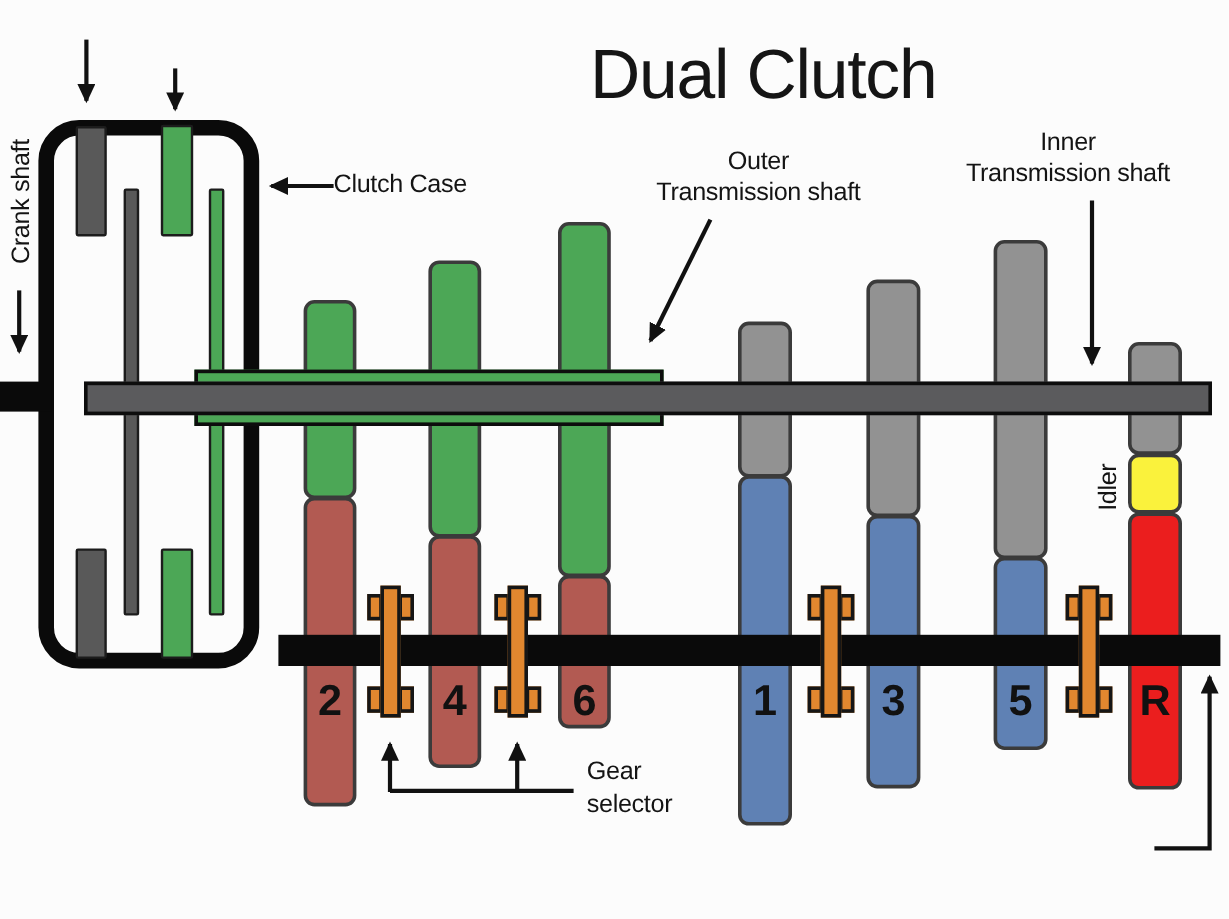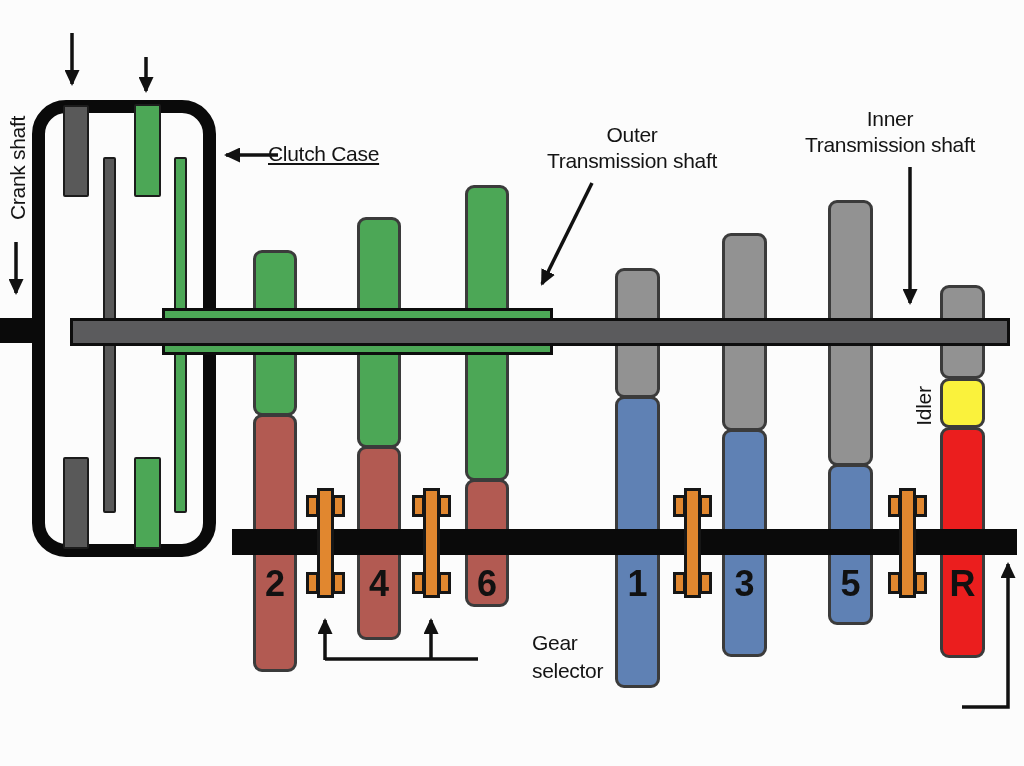--- a/index.html
+++ b/index.html
@@ -114,38 +114,39 @@
       <path d="M278,155 L226,155" marker-end="url(#ah)"></path>
       <path d="M592,183 L542,284" marker-end="url(#ah)"></path>
       <path d="M910,167 L910,303" marker-end="url(#ah)"></path>
       <path d="M325,659 L478,659"></path>
       <path d="M325,660 L325,620" marker-end="url(#ah)"></path>
       <path d="M431,660 L431,620" marker-end="url(#ah)"></path>
       <path d="M962,707 L1008,707 L1008,564" marker-end="url(#ah)"></path>
     </g>
   </svg>
 
+  <div class="title" style="left:436px;top:33px;width:400px;">Dual Clutch</div>
 
 
 
   <div class="lbl rot" style="left:-49px;top:155px;width:134px;">Crank shaft</div>
 
-  <div class="lbl" style="left:268px;top:141px;text-decoration:underline;">Clutch Case</div>
+  <div class="lbl" style="left:278px;top:141px;">Clutch Case</div>
 
   <div class="lbl lbl2" style="left:482px;top:122px;width:300px;">
     <div>Outer</div>
     <div>Transmission shaft</div>
   </div>
 
   <div class="lbl lbl2" style="left:740px;top:106px;width:300px;">
     <div>Inner</div>
     <div>Transmission shaft</div>
   </div>
 
   <div class="lbl rot" style="left:879px;top:393px;width:90px;">Idler</div>
 
-  <div class="lbl" style="left:489px;top:629px;line-height:28px;margin-left:43px;">
+  <div class="lbl" style="left:489px;top:629px;line-height:28px;">
     <div>Gear</div>
     <div>selector</div>
   </div>
 
 
 </div>
 
 </body></html>

